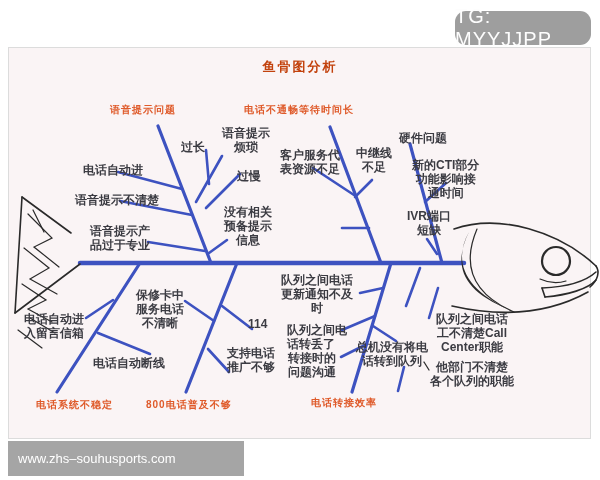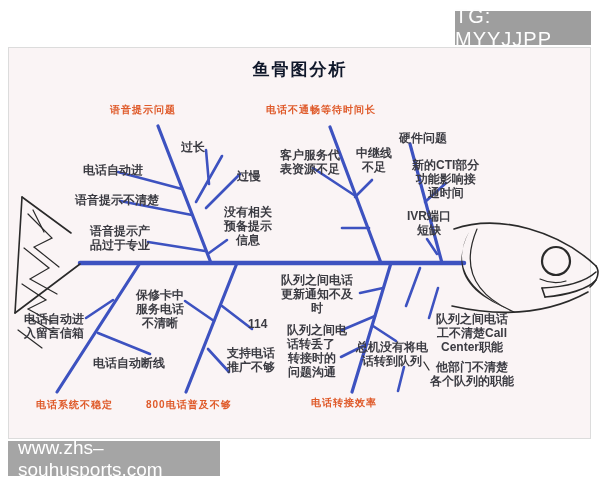--- a/index.html
+++ b/index.html
@@ -9,31 +9,31 @@
     --panel-bg:#faf4f5;
     --overlay-gray:#9e9e9e;
   }
   html,body{margin:0;padding:0;background:#fff;}
   body{font-family:"Liberation Sans","DejaVu Sans",sans-serif;}
   #stage{position:relative;width:600px;height:480px;background:#fff;overflow:hidden;}
   #panel{position:absolute;left:8px;top:47px;width:583px;height:392px;
          background:var(--panel-bg);border:1px solid #dcdcdc;box-sizing:border-box;}
   #fishbone-svg{position:absolute;left:0;top:0;pointer-events:none;}
   .title{position:absolute;left:0;top:58px;width:600px;text-align:center;
-         font-size:17px;font-weight:600;color:#0f172a;letter-spacing:2px;}
+         font-size:13px;font-weight:600;color:#c2410c;letter-spacing:2px;}
   .lbl{position:absolute;font-size:12px;font-weight:700;color:var(--text-dark);
        line-height:1.18;white-space:pre-line;letter-spacing:0px;}
   .tc{text-align:center;}
   .cat{position:absolute;font-size:10px;font-weight:700;color:var(--category-red);
        white-space:pre-line;letter-spacing:1px;}
   .badge{position:absolute;left:455px;top:11px;width:136px;height:34px;
          background:var(--overlay-gray);color:#fdfdfd;font-size:20px;
-         display:flex;align-items:center;justify-content:center;letter-spacing:1px;}
-  .watermark{position:absolute;left:8px;top:441px;width:212px;height:35px;
-         background:#a5a5a5;color:#fff;font-size:19px;
+         display:flex;align-items:center;justify-content:center;letter-spacing:1px;border-radius:11px;}
+  .watermark{position:absolute;left:8px;top:441px;width:236px;height:35px;
+         background:#a5a5a5;color:#fff;font-size:13px;
          display:flex;align-items:center;padding-left:10px;box-sizing:border-box;}
   .blue{stroke:var(--branch-blue);fill:none;stroke-linecap:round;}
   .spine{stroke-width:4.5px;}
   .rib{stroke-width:3.2px;}
   .twig{stroke-width:2.6px;}
   .sk{stroke:#2a2a2a;fill:none;stroke-width:1.6px;stroke-linecap:round;}
   .skthin{stroke:#2a2a2a;fill:none;stroke-width:1.2px;stroke-linecap:round;}
   .skfill{fill:#2a2a2a;stroke:none;}
 </style>
 </head>
@@ -103,26 +103,28 @@
       <path class="skthin" d="M22,284 L46,300 L28,309 L52,322"></path>
       <path class="skthin" d="M33,210 L44,232"></path>
       <path class="skthin" d="M30,318 L55,333"></path>
       <path class="skthin" d="M18,330 L42,348"></path>
     </g>
   </svg>
 
   <div class="title">鱼骨图分析</div>
 
   <div class="cat" style="left:110px;top:103px">语音提示问题</div>
-  <div class="cat" style="left:266px;top:103px">电话不通畅等待时间长</div>
+  <div class="cat" style="left:244px;top:103px">电话不通畅等待时间长</div>
   <div class="cat" style="left:36px;top:398px">电话系统不稳定</div>
   <div class="cat" style="left:146px;top:398px">800电话普及不够</div>
   <div class="cat" style="left:311px;top:396px">电话转接效率</div>
 
   <div class="lbl" style="left:181px;top:140px">过长</div>
+  <div class="lbl tc" style="left:222px;top:126px">语音提示
+烦琐</div>
   <div class="lbl" style="left:83px;top:163px">电话自动进</div>
   <div class="lbl" style="left:237px;top:169px">过慢</div>
   <div class="lbl" style="left:75px;top:193px">语音提示不清楚</div>
   <div class="lbl tc" style="left:90px;top:224px">语音提示产
 品过于专业</div>
   <div class="lbl tc" style="left:224px;top:205px">没有相关
 预备提示
 信息</div>
   <div class="lbl tc" style="left:280px;top:148px">客户服务代
 表资源不足</div>

